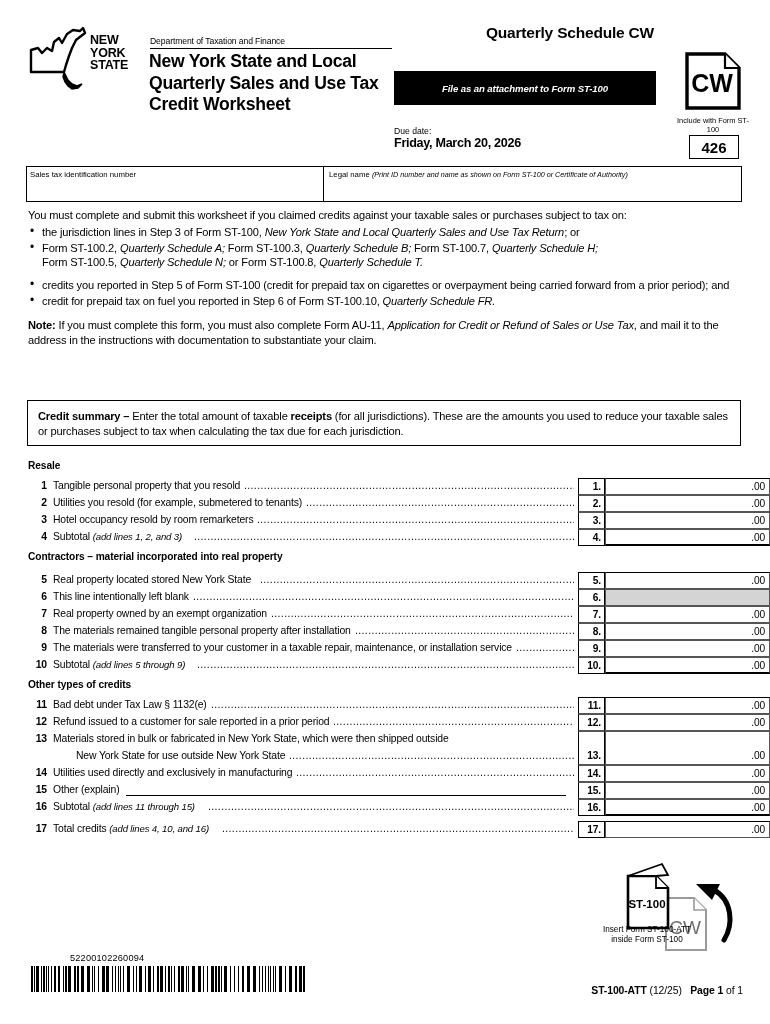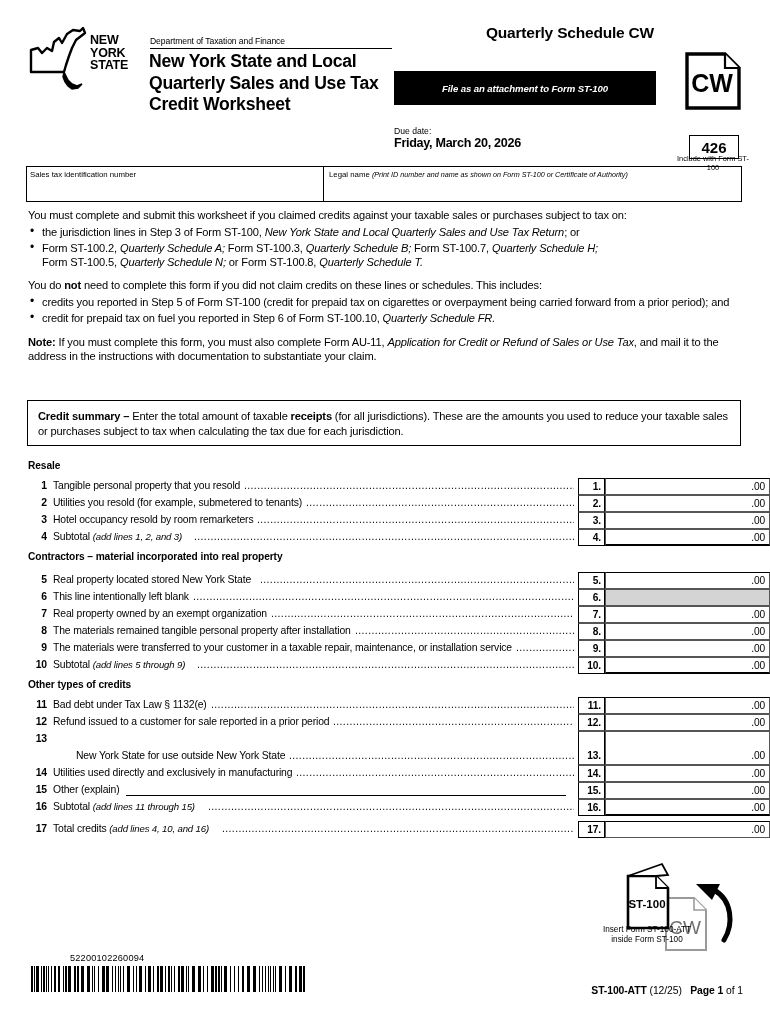--- a/index.html
+++ b/index.html
@@ -136,21 +136,20 @@
   }
   .cw-doc svg { display: block; }
   .include-with {
     position: absolute;
     left: 649px;
     top: 94px;
     width: 72px;
     text-align: center;
     font-size: 7.4px;
     line-height: 9.2px;
-    margin-top: 38px;
   }
   .code-box {
     position: absolute;
     left: 661px;
     top: 113px;
     width: 48px;
     height: 22px;
     border: 1.6px solid #000;
     display: flex;
     align-items: center;
@@ -409,21 +408,20 @@
   </div>
 
   <div class="body-text">
     <p class="para">You must complete and submit this worksheet if you claimed credits against your taxable sales or purchases subject to tax on:</p>
     <p class="bullet"><span>the jurisdiction lines in Step 3 of Form ST-100, </span><i>New York State and Local Quarterly Sales and Use Tax Return</i><span>; or</span></p>
     <p class="bullet">
       <span>Form ST-100.2, </span><i>Quarterly Schedule A;</i><span> Form ST-100.3, </span><i>Quarterly Schedule B;</i><span> Form ST-100.7, </span><i>Quarterly Schedule H;</i><br>
       <span>Form ST-100.5, </span><i>Quarterly Schedule N;</i><span> or Form ST-100.8, </span><i>Quarterly Schedule T.</i>
     </p>
     <div class="gap"></div>
-    <p class="para"><span>You do </span><b>not</b><span> need to complete this form if you did not claim credits on these lines or schedules. This includes:</span></p>
     <p class="bullet">credits you reported in Step 5 of Form ST-100 (credit for prepaid tax on cigarettes or overpayment being carried forward from a prior period); and</p>
     <p class="bullet"><span>credit for prepaid tax on fuel you reported in Step 6 of Form ST-100.10, </span><i>Quarterly Schedule FR.</i></p>
     <p class="para note-para"><b>Note:</b><span> If you must complete this form, you must also complete Form AU-11, </span><i>Application for Credit or Refund of Sales or Use Tax</i><span>, and mail it to the address in the instructions with documentation to substantiate your claim.</span></p>
   </div>
 
   <div class="credit-summary">
     <b>Credit summary – </b><span>Enter the total amount of taxable </span><b>receipts</b><span> (for all jurisdictions). These are the amounts you used to reduce your taxable sales or purchases subject to tax when calculating the tax due for each jurisdiction.</span>
   </div>
 
   <div id="sections-root">
@@ -514,20 +512,21 @@
         </div>
         <div class="frow">
           <span class="fnum">12</span>
           <span class="ftext">Refund issued to a customer for sale reported in a prior period</span>
           <span class="dots" style="left: 305px; width: 241px; top: 2px;">....................................................................................................................................................................................................................................................................</span>
           <span class="numbox">12.</span>
           <span class="amtbox">.00</span>
         </div>
         <div class="frow tall2">
           <span class="fnum">13</span>
+          <span class="ftext">Materials stored in bulk or fabricated in New York State, which were then shipped outside</span>
           <span class="ftext indent" style="top: 19px;">New York State for use outside New York State</span>
           <span class="dots" style="left: 261px; width: 285px; top: 19px;">....................................................................................................................................................................................................................................................................</span>
           <span class="numbox tall2">13.</span>
           <span class="amtbox tall2">.00</span>
         </div>
         <div class="frow">
           <span class="fnum">14</span>
           <span class="ftext">Utilities used directly and exclusively in manufacturing</span>
           <span class="dots" style="left: 268px; width: 278px; top: 2px;">....................................................................................................................................................................................................................................................................</span>
           <span class="numbox">14.</span>

